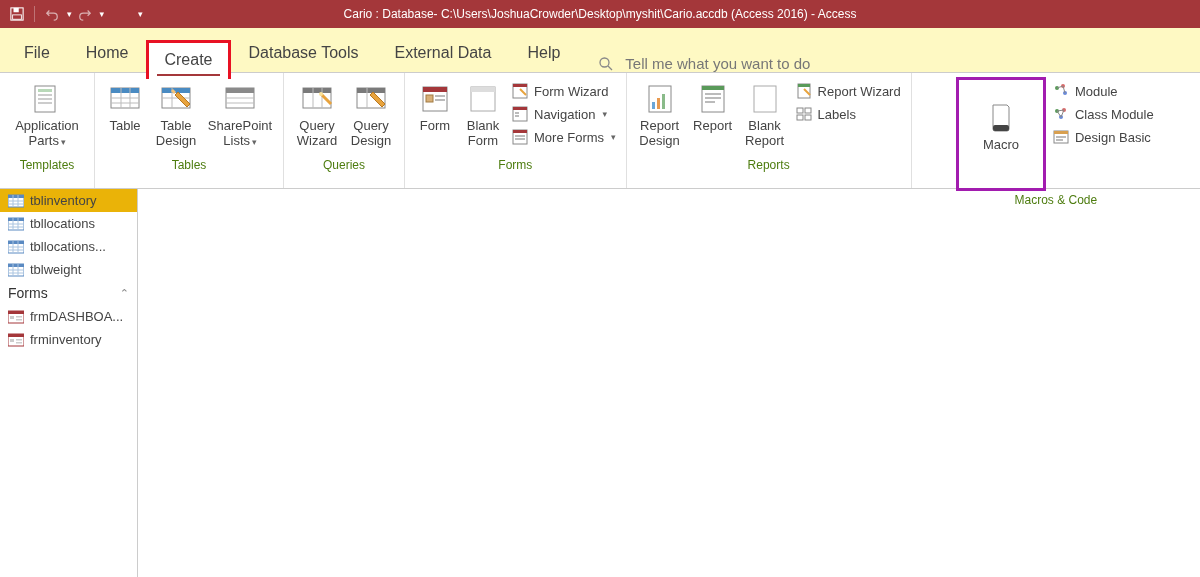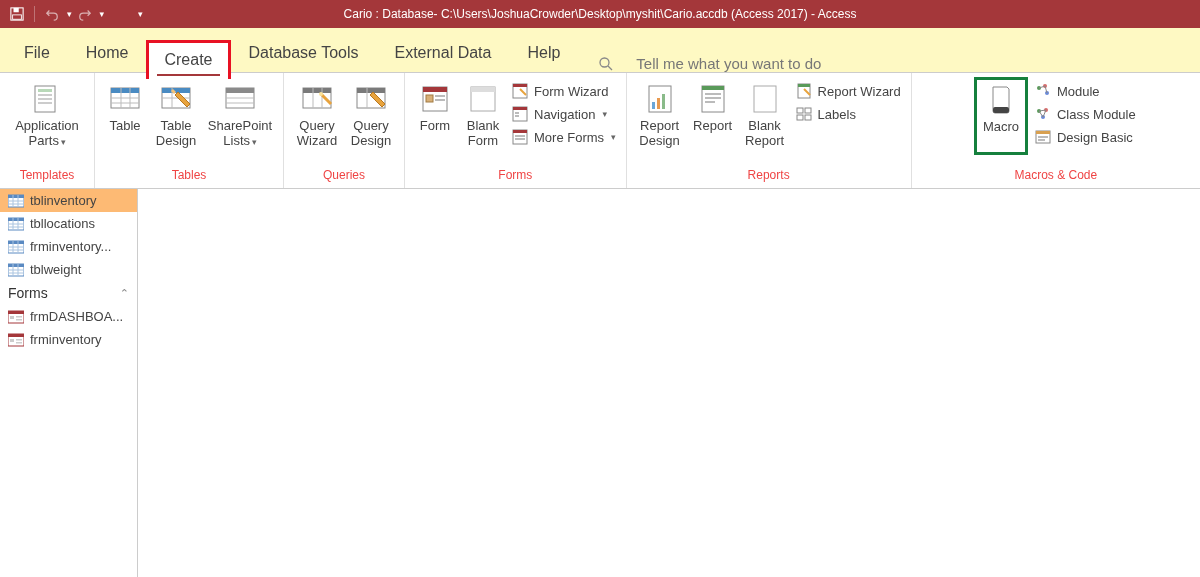--- a/index.html
+++ b/index.html
@@ -5,39 +5,39 @@
   html,body{margin:0;padding:0;font-family:"Segoe UI",Arial,sans-serif;font-size:13px;color:#444;background:#fff;width:1200px;height:577px;overflow:hidden}
   .titlebar{background:#a4373a;height:28px;display:flex;align-items:center;color:#fff;font-size:12px;position:relative}
   .qat{display:flex;align-items:center;gap:6px;padding-left:10px}
   .qat svg{width:14px;height:14px}
   .qat .sep{width:1px;height:16px;background:rgba(255,255,255,.3);margin:0 4px}
   .title-text{position:absolute;left:50%;transform:translateX(-50%);white-space:nowrap}
   .tabs{display:flex;align-items:flex-end;height:44px;border-bottom:1px solid #ccc;padding-left:6px;background:#fef9c3}
   .tab{padding:11px 18px 10px;font-size:16px;color:#444;cursor:pointer}
   .tab.active{border:3px solid #e81123;border-bottom:none;background:#fff;position:relative;top:7px;padding:8px 15px 10px}
   .tab.active::after{content:"";position:absolute;left:8px;right:8px;bottom:3px;height:2px;background:#a4373a}
-  .tellme{display:flex;align-items:center;gap:22px;margin-left:20px;color:#777;font-size:15px}
+  .tellme{display:flex;align-items:center;gap:11px;margin-left:20px;color:#777;font-size:15px}
   .ribbon{display:flex;height:115px;border-bottom:1px solid #ccc;background:#fff}
   .group{display:flex;flex-direction:column;align-items:center;border-right:1px solid #e0e0e0;padding:4px 8px 0}
   .group-body{display:flex;align-items:flex-start;gap:4px;flex:1}
-  .group-label{font-size:12px;color:#ef4444;padding:2px 0 6px;text-align:center;width:100%}
+  .group-label{font-size:12px;color:#4d7c0f;padding:2px 0 16px;text-align:center;width:100%}
   .big-btn{display:flex;flex-direction:column;justify-content:flex-start;width:58px;padding-top:4px;text-align:center;font-size:13px;line-height:1.15;cursor:pointer}
   .big-btn .ic{height:36px;display:flex;align-items:center;justify-content:center;margin-bottom:2px}
   .big-btn .lbl{min-height:30px}
   .stack{display:flex;flex-direction:column;gap:3px;padding-top:4px}
   .small-btn{display:flex;align-items:center;gap:5px;font-size:13px;padding:1px 2px;cursor:pointer;white-space:nowrap}
   .small-btn .ic{width:18px;height:18px;display:flex;align-items:center;justify-content:center}
   .dd{font-size:9px;margin-left:2px;color:#666}
   .body{display:flex;height:calc(577px - 28px - 44px - 115px)}
   .nav{width:137px;border-right:1px solid #ccc;background:#fff;overflow:hidden}
   .nav-row{display:flex;align-items:center;gap:6px;padding:4px 8px;font-size:13px;cursor:pointer;white-space:nowrap;overflow:hidden;text-overflow:ellipsis}
-  .nav-row.sel{background:#fdba74}
+  .nav-row.sel{background:#eab308}
   .nav-header{display:flex;align-items:center;justify-content:space-between;padding:4px 8px;font-size:14px;color:#333}
   .nav-ic{width:16px;height:14px;flex-shrink:0}
-  .highlight-macro{border:3px solid #15803d;padding:2px}
+  .highlight-macro{border:3px solid #a21caf;padding:20px}
   svg{display:block}
 </style>
 </head>
 <body>
 
 <div class="titlebar">
   <div class="qat">
     <span>
         <svg viewBox="0 0 16 16">
           <rect x="1" y="1" width="14" height="14" fill="none" stroke="#fff" stroke-width="1.2"></rect>
@@ -54,21 +54,21 @@
     <span class="dd" style="color:#fff">▾</span>
     <span style="opacity:.6">
         <svg viewBox="0 0 16 16">
           <path d="M11 4 L14 7 L11 10 M14 7 H6 A4 4 0 0 0 6 15" fill="none" stroke="#fff" stroke-width="1.4"></path>
         </svg>
       </span>
     <span class="dd" style="color:#fff">▾</span>
     <span style="width:20px"></span>
     <span class="dd" style="color:#fff">▾</span>
   </div>
-  <div class="title-text">Cario : Database- C:\Users\JoshuaCrowder\Desktop\myshit\Cario.accdb (Access 2017)  -  Access</div>
+  <div class="title-text">Cario : Database- C:\Users\JoshuaCrowder\Desktop\myshit\Cario.accdb (Access 2016)  -  Access</div>
 </div>
 
 <div class="tabs">
   <div class="tab">File</div>
   <div class="tab">Home</div>
   <div class="tab active">Create</div>
   <div class="tab">Database Tools</div>
   <div class="tab">External Data</div>
   <div class="tab">Help</div>
   <div class="tellme">
@@ -379,21 +379,21 @@
     </div>
     <div class="nav-row">
       <svg class="nav-ic" viewBox="0 0 16 14">
           <rect x="0" y="1" width="16" height="12" fill="#fff" stroke="#5a8ac2"></rect>
           <rect x="0" y="1" width="16" height="3" fill="#5a8ac2"></rect>
           <line x1="0" y1="7" x2="16" y2="7" stroke="#aac4e0"></line>
           <line x1="0" y1="10" x2="16" y2="10" stroke="#aac4e0"></line>
           <line x1="5" y1="1" x2="5" y2="13" stroke="#aac4e0"></line>
           <line x1="10" y1="1" x2="10" y2="13" stroke="#aac4e0"></line>
         </svg>
-      <span>frminventory...</span>
+      <span>tbllocations...</span>
     </div>
     <div class="nav-row">
       <svg class="nav-ic" viewBox="0 0 16 14">
           <rect x="0" y="1" width="16" height="12" fill="#fff" stroke="#5a8ac2"></rect>
           <rect x="0" y="1" width="16" height="3" fill="#5a8ac2"></rect>
           <line x1="0" y1="7" x2="16" y2="7" stroke="#aac4e0"></line>
           <line x1="0" y1="10" x2="16" y2="10" stroke="#aac4e0"></line>
           <line x1="5" y1="1" x2="5" y2="13" stroke="#aac4e0"></line>
           <line x1="10" y1="1" x2="10" y2="13" stroke="#aac4e0"></line>
         </svg>

